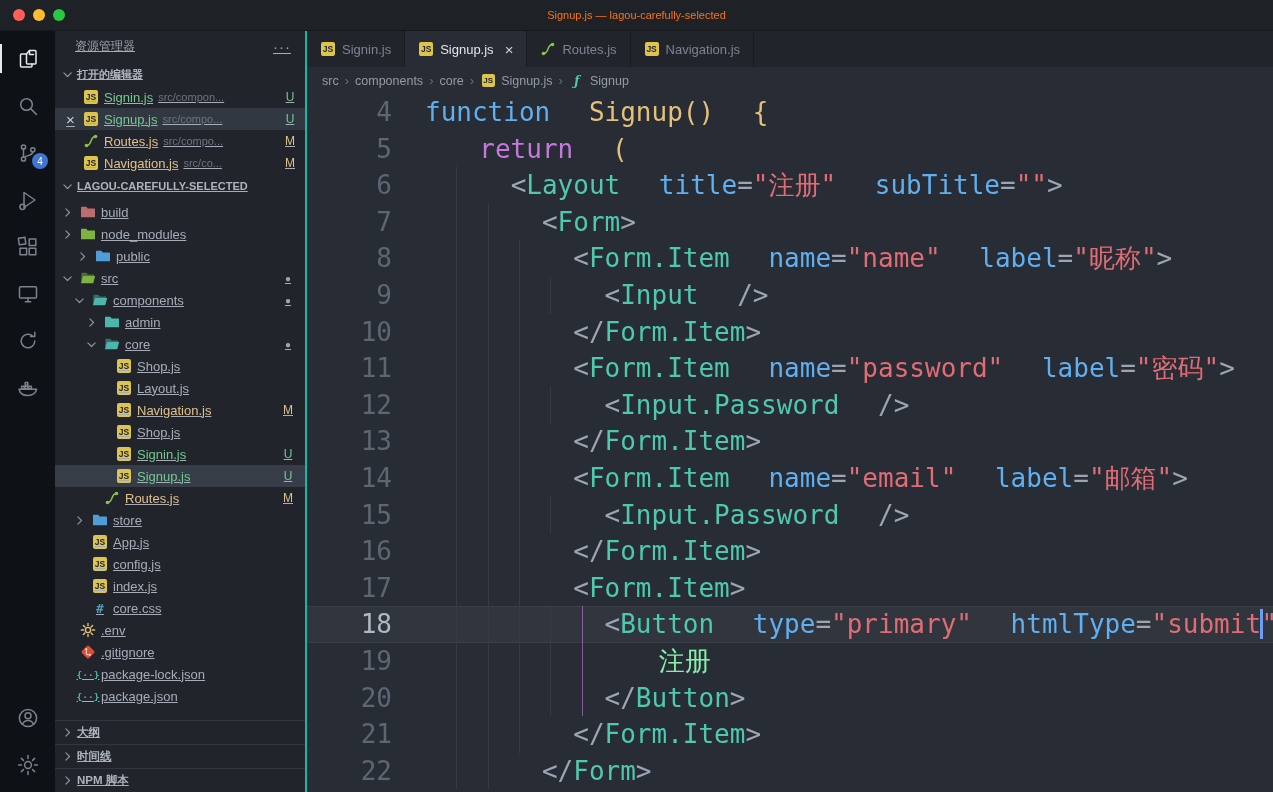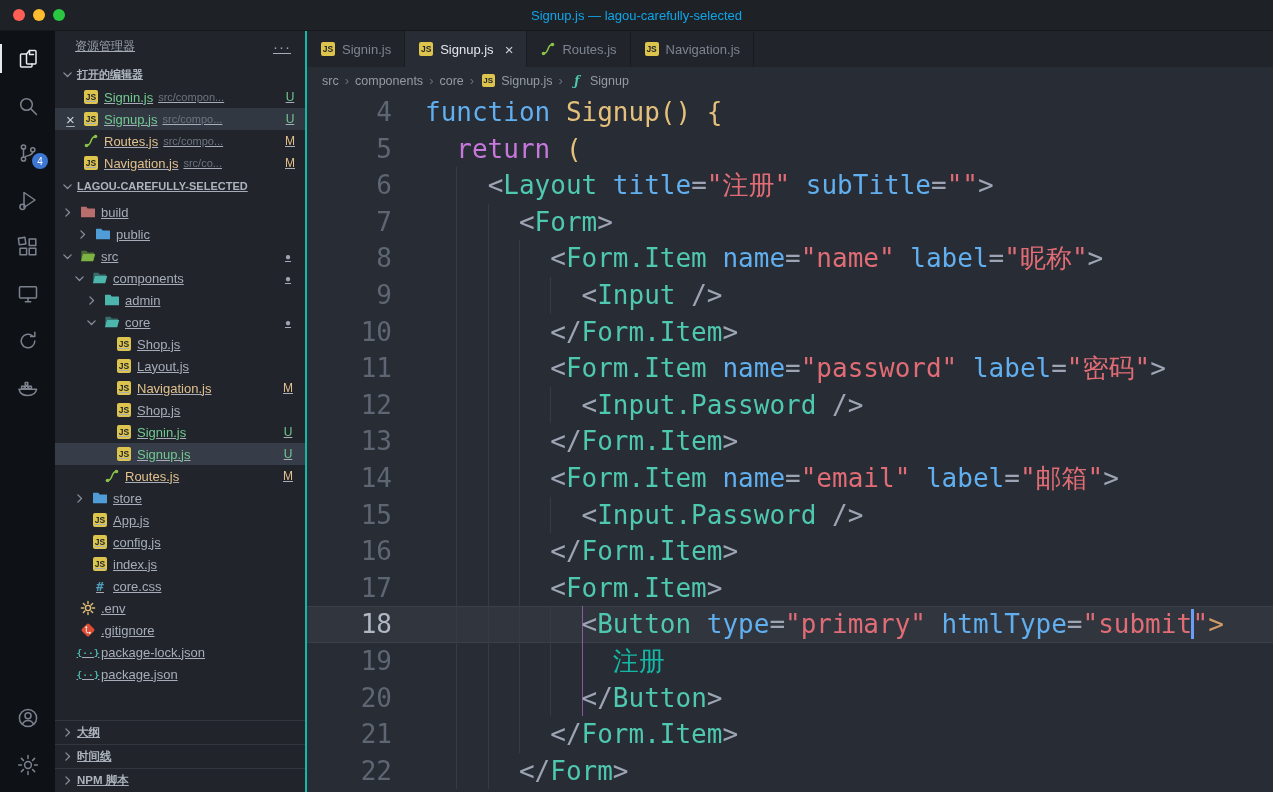--- a/index.html
+++ b/index.html
@@ -2,21 +2,21 @@
 <html><head>
 <meta charset="utf-8">
 <style>
   html,body{margin:0;padding:0;background:#000;}
   body{width:1273px;height:792px;overflow:hidden;font-family:"Liberation Sans",sans-serif;-webkit-font-smoothing:antialiased;}
   .window{width:1273px;height:792px;background:#282c34;position:relative;overflow:hidden;}
   
   .titlebar{height:30px;background:#1e2227;border-bottom:1px solid #15181c;display:flex;align-items:center;justify-content:center;position:relative;}
   .lights{position:absolute;left:13px;top:0;height:100%;display:flex;align-items:center;gap:8px;}
   .light{width:12px;height:12px;border-radius:50%;}
-  .title-text{color:#0ea5e9;font-size:13px;}
+  .title-text{color:#f97316;font-size:11px;}
   
   .main{display:flex;height:761px;}
   
   .activitybar{width:55px;background:#0e1116;display:flex;flex-direction:column;align-items:center;padding-top:4px;flex:none;}
   .ab-group{display:flex;flex-direction:column;width:100%;}
   .ab-bottom{margin-top:auto;padding-bottom:4px;}
   .ab-btn{width:55px;height:47px;display:flex;align-items:center;justify-content:center;color:#7b828e;position:relative;cursor:pointer;}
   .ab-btn.active{color:#e6e9ed;}
   .ab-btn.active::before{content:'';position:absolute;left:0;top:9px;bottom:9px;width:2px;background:#e6e9ed;}
   .ab-ico svg{width:24px;height:24px;display:block;}
@@ -65,21 +65,21 @@
   .code-line.current .ln{color:#b0b8c4;}
   .lc{position:relative;flex:1;min-width:0;white-space:pre;padding-left:6px;}
   .guide{position:absolute;top:0;bottom:0;width:1px;background:#363b47;pointer-events:none;}
   .guide.active{background:#c678dd;opacity:0.6;}
   .tk-b{color:#61afef;}  
   .tk-k{color:#c678dd;}  
   .tk-y{color:#e5c07b;}  
   .tk-t{color:#4ec9b0;}  
   .tk-r{color:#e06c75;}  
   .tk-p{color:#9da5b4;}  
-  .tk-w{color:#14b8a6;}  
+  .tk-w{color:#86efac;margin-left:23px;}  
   .tk-o{color:#d19a66;}  
   .cursor{display:inline-block;width:2.5px;height:30px;background:#6a9ef5;vertical-align:-6px;margin:0 -1px;}
 </style>
 </head>
 <body>
 
 <div class="window">
   <div class="titlebar">
     <div class="lights">
         <span class="light" style="background: rgb(255, 95, 87);"></span>
@@ -252,20 +252,33 @@
                 <path d="M6 3.5l4.5 4.5L6 12.5"></path>
               </svg>
             </span>
             <span class="fico">
               <svg class="fsvg" viewBox="0 0 16 16">
                 <path fill="#b96d6d" d="M1.5 2.8h4.8l1.4 1.7h6.8a.5.5 0 01.5.5v7.7a.5.5 0 01-.5.5H1.5a.5.5 0 01-.5-.5V3.3a.5.5 0 01.5-.5z"></path>
               </svg>
             </span>
             <span class="fname ">build</span>
           </div>
+          <div class="tree-row" style="padding-left: 4px;">
+            <span class="chev">
+              <svg class="" viewBox="0 0 16 16" fill="none" stroke="currentColor" stroke-width="1.5" stroke-linecap="round" stroke-linejoin="round">
+                <path d="M6 3.5l4.5 4.5L6 12.5"></path>
+              </svg>
+            </span>
+            <span class="fico">
+              <svg class="fsvg" viewBox="0 0 16 16">
+                <path fill="#7cb342" d="M1.5 2.8h4.8l1.4 1.7h6.8a.5.5 0 01.5.5v7.7a.5.5 0 01-.5.5H1.5a.5.5 0 01-.5-.5V3.3a.5.5 0 01.5-.5z"></path>
+              </svg>
+            </span>
+            <span class="fname ">node_modules</span>
+          </div>
           <div class="tree-row" style="padding-left: 19px;">
             <span class="chev">
               <svg class="" viewBox="0 0 16 16" fill="none" stroke="currentColor" stroke-width="1.5" stroke-linecap="round" stroke-linejoin="round">
                 <path d="M6 3.5l4.5 4.5L6 12.5"></path>
               </svg>
             </span>
             <span class="fico">
               <svg class="fsvg" viewBox="0 0 16 16">
                 <path fill="#4f9cd6" d="M1.5 2.8h4.8l1.4 1.7h6.8a.5.5 0 01.5.5v7.7a.5.5 0 01-.5.5H1.5a.5.5 0 01-.5-.5V3.3a.5.5 0 01.5-.5z"></path>
               </svg>

